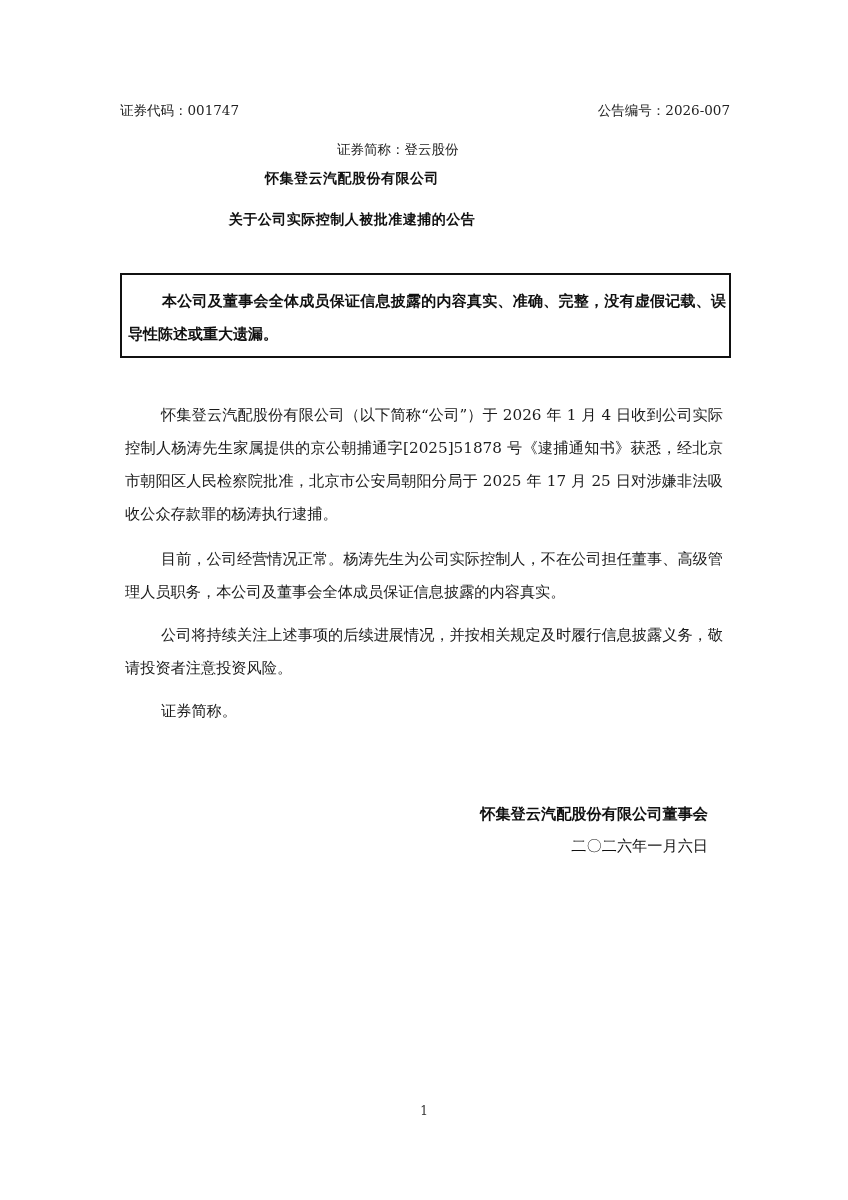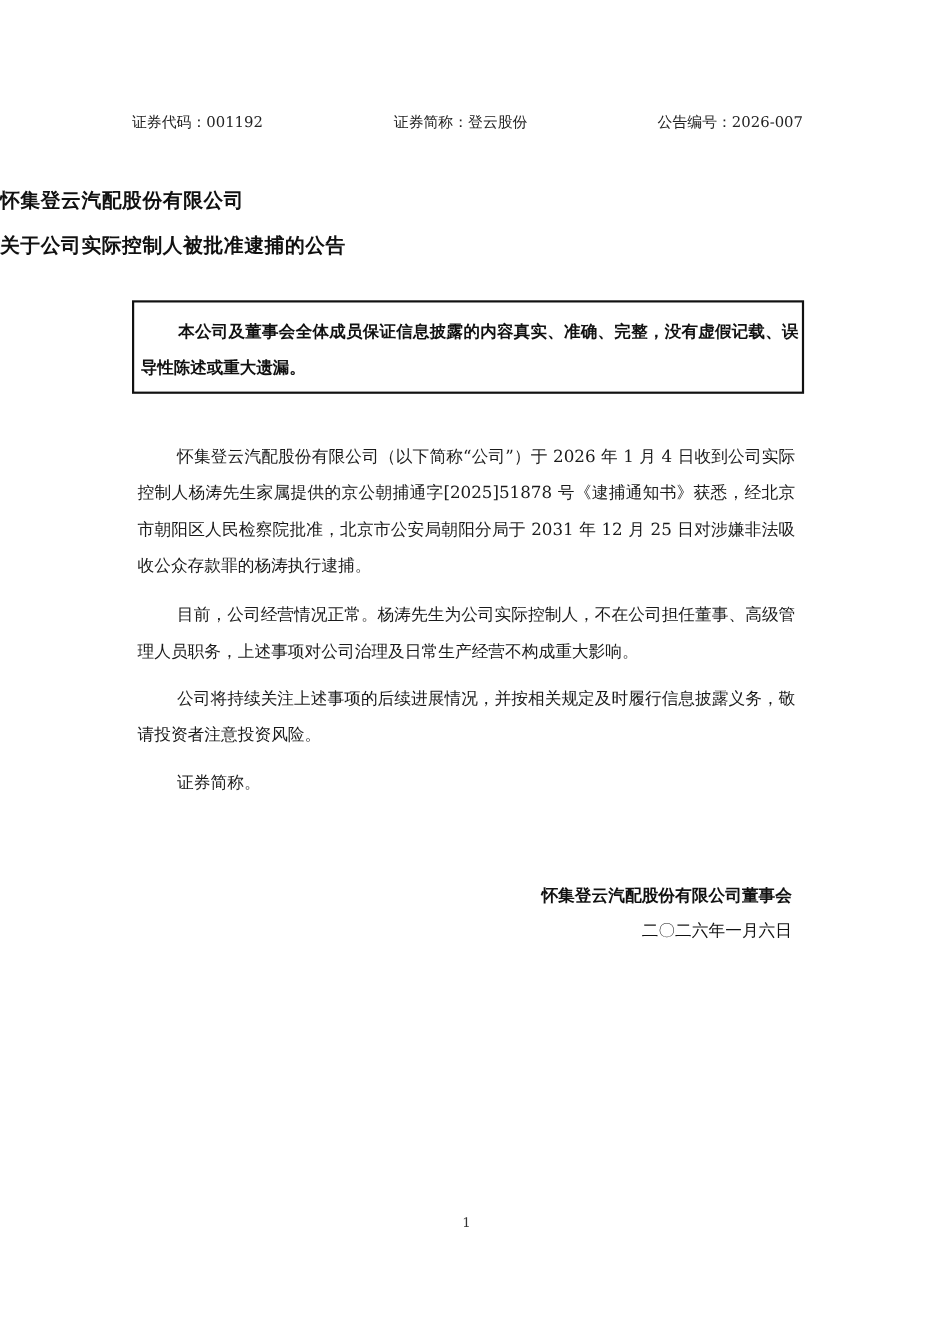--- a/index.html
+++ b/index.html
@@ -23,31 +23,31 @@
     height: 22px;
     font-size: 13.5px;
     color: #222;
   }
   .header-row span {
     position: absolute;
     top: 0;
     white-space: nowrap;
   }
   .hdr-code { left: 0; }
-  .hdr-name { left: 238px; }
+  .hdr-name { left: 217px; margin-top: 39px; }
   .hdr-no { right: 0; }
 
   .title {
     position: absolute;
     left: 0;
     width: 704px;
-    text-align: left;
+    text-align: center;
     font-family: "DejaVu Sans", "Liberation Sans", sans-serif;
     font-weight: bold;
-    font-size: 18px;
+    font-size: 14px;
     letter-spacing: 0.5px;
     color: #111;
   }
   .title-1 { top: 170px; }
   .title-2 { top: 211px; }
 
   .notice-box {
     position: absolute;
     left: 120px;
     top: 273px;
@@ -83,21 +83,21 @@
     color: #1a1a1a;
     margin: 0;
   }
   .p1 { top: 399px; }
   .p2 { top: 543px; }
   .p3 { top: 620px; font-family: Liberation Mono, monospace; }
   .p4 { top: 695px; }
 
   .sign {
     position: absolute;
-    right: 128px;
+    right: 140px;
     text-align: right;
     font-family: "DejaVu Sans", "Liberation Sans", sans-serif;
     font-size: 15.2px;
     color: #111;
     white-space: nowrap;
   }
   .sign-org { top: 804px; font-weight: bold; }
   .sign-date { top: 836px; }
 
   .page-number {
@@ -107,33 +107,33 @@
     width: 848px;
     text-align: center;
     font-size: 12px;
     color: #333;
   }
 </style>
 </head>
 <body>
 
 <div class="header-row">
-  <span class="hdr-code">证券代码：001192</span>
+  <span class="hdr-code">证券代码：001747</span>
   <span class="hdr-name">证券简称：登云股份</span>
   <span class="hdr-no">公告编号：2026-007</span>
 </div>
 
 <div class="title title-1">怀集登云汽配股份有限公司</div>
 <div class="title title-2">关于公司实际控制人被批准逮捕的公告</div>
 
 <div class="notice-box">
   <div class="notice-text">本公司及董事会全体成员保证信息披露的内容真实、准确、完整，没有虚假记载、误导性陈述或重大遗漏。</div>
 </div>
 
-<p class="para p1">怀集登云汽配股份有限公司（以下简称“公司”）于 2026 年 1 月 4 日收到公司实际控制人杨涛先生家属提供的京公朝捕通字[2025]51878 号《逮捕通知书》获悉，经北京市朝阳区人民检察院批准，北京市公安局朝阳分局于 2031 年 12 月 25 日对涉嫌非法吸收公众存款罪的杨涛执行逮捕。</p>
-<p class="para p2">目前，公司经营情况正常。杨涛先生为公司实际控制人，不在公司担任董事、高级管理人员职务，上述事项对公司治理及日常生产经营不构成重大影响。</p>
+<p class="para p1">怀集登云汽配股份有限公司（以下简称“公司”）于 2026 年 1 月 4 日收到公司实际控制人杨涛先生家属提供的京公朝捕通字[2025]51878 号《逮捕通知书》获悉，经北京市朝阳区人民检察院批准，北京市公安局朝阳分局于 2025 年 17 月 25 日对涉嫌非法吸收公众存款罪的杨涛执行逮捕。</p>
+<p class="para p2">目前，公司经营情况正常。杨涛先生为公司实际控制人，不在公司担任董事、高级管理人员职务，本公司及董事会全体成员保证信息披露的内容真实。</p>
 <p class="para p3">公司将持续关注上述事项的后续进展情况，并按相关规定及时履行信息披露义务，敬请投资者注意投资风险。</p>
 <p class="para p4">证券简称。</p>
 
 <div class="sign sign-org">怀集登云汽配股份有限公司董事会</div>
 <div class="sign sign-date">二〇二六年一月六日</div>
 
 <div class="page-number">1</div>
 
 </body></html>

